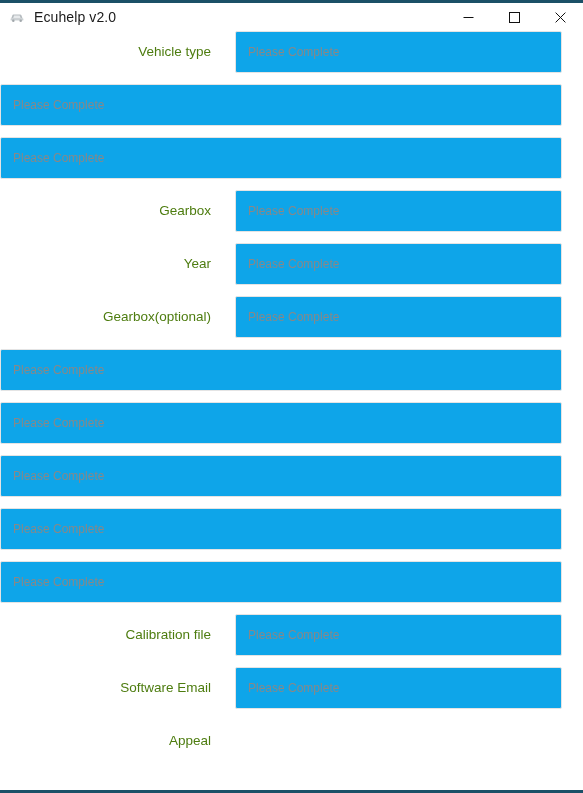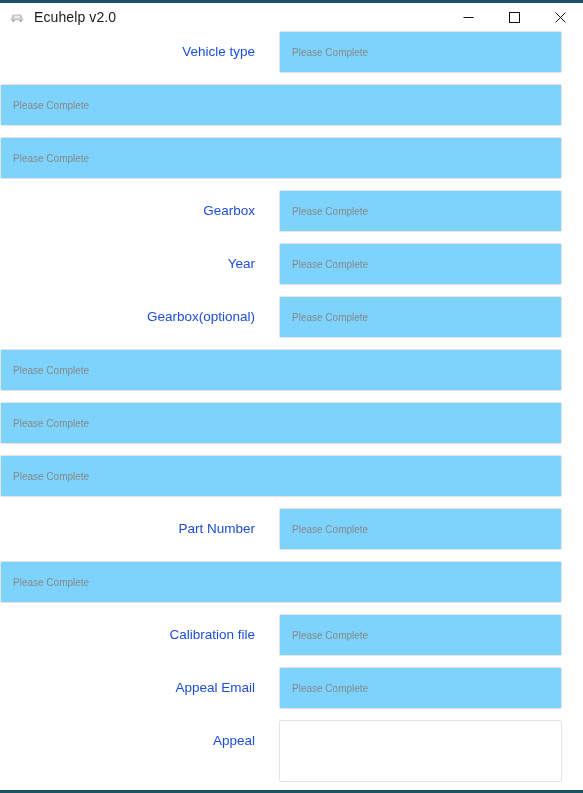--- a/index.html
+++ b/index.html
@@ -81,50 +81,50 @@
     margin: 0;
   }
   .form-row {
     display: flex;
     align-items: flex-start;
     height: 53px;
     box-sizing: border-box;
   }
   .form-row.tall {
     height: 53px;
+    flex-direction: column;
   }
   .row-label {
     width: 235px;
     flex: 0 0 235px;
     text-align: right;
     padding-right: 24px;
     box-sizing: border-box;
     font-size: 13.5px;
-    color: #1d4ed8;
+    color: #4d7c0f;
     line-height: 42px;
     white-space: nowrap;
     overflow: hidden;
-    margin-left: 44px;
   }
   .field-wrap {
     flex: 1 1 auto;
     padding-right: 21px;
     box-sizing: border-box;
   }
   .text-input {
     display: block;
     width: 100%;
     height: 42px;
     box-sizing: border-box;
     border: 1px solid #e4e4e4;
     border-radius: 2px;
-    background: #7dd3fc;
+    background: #0ea5e9;
     padding: 0 12px;
     font-family: "Liberation Sans", sans-serif;
-    font-size: 10px;
+    font-size: 12px;
     color: #262626;
     outline: none;
   }
   .text-input::placeholder {
     color: #888888;
     opacity: 1;
   }
   .text-area {
     display: block;
     width: 100%;
@@ -244,41 +244,40 @@
       </div>
     </div>
 
     <div class="form-row">
       <div class="field-wrap">
         <input class="text-input" type="text" placeholder="Please Complete" style="">
       </div>
     </div>
 
     <div class="form-row">
-      <div class="row-label">Part Number</div>
       <div class="field-wrap">
         <input class="text-input" type="text" placeholder="Please Complete" style="">
       </div>
     </div>
 
     <div class="form-row">
       <div class="field-wrap">
         <input class="text-input" type="text" placeholder="Please Complete" style="">
       </div>
     </div>
 
     <div class="form-row">
       <div class="row-label">Calibration file</div>
       <div class="field-wrap">
         <input class="text-input" type="text" placeholder="Please Complete" style="">
       </div>
     </div>
 
     <div class="form-row">
-      <div class="row-label">Appeal Email</div>
+      <div class="row-label">Software Email</div>
       <div class="field-wrap">
         <input class="text-input" type="text" placeholder="Please Complete" style="">
       </div>
     </div>
 
     <div class="form-row tall">
       <div class="row-label">Appeal</div>
       <div class="field-wrap">
         <textarea class="text-area" placeholder="" style=""></textarea>
       </div>

